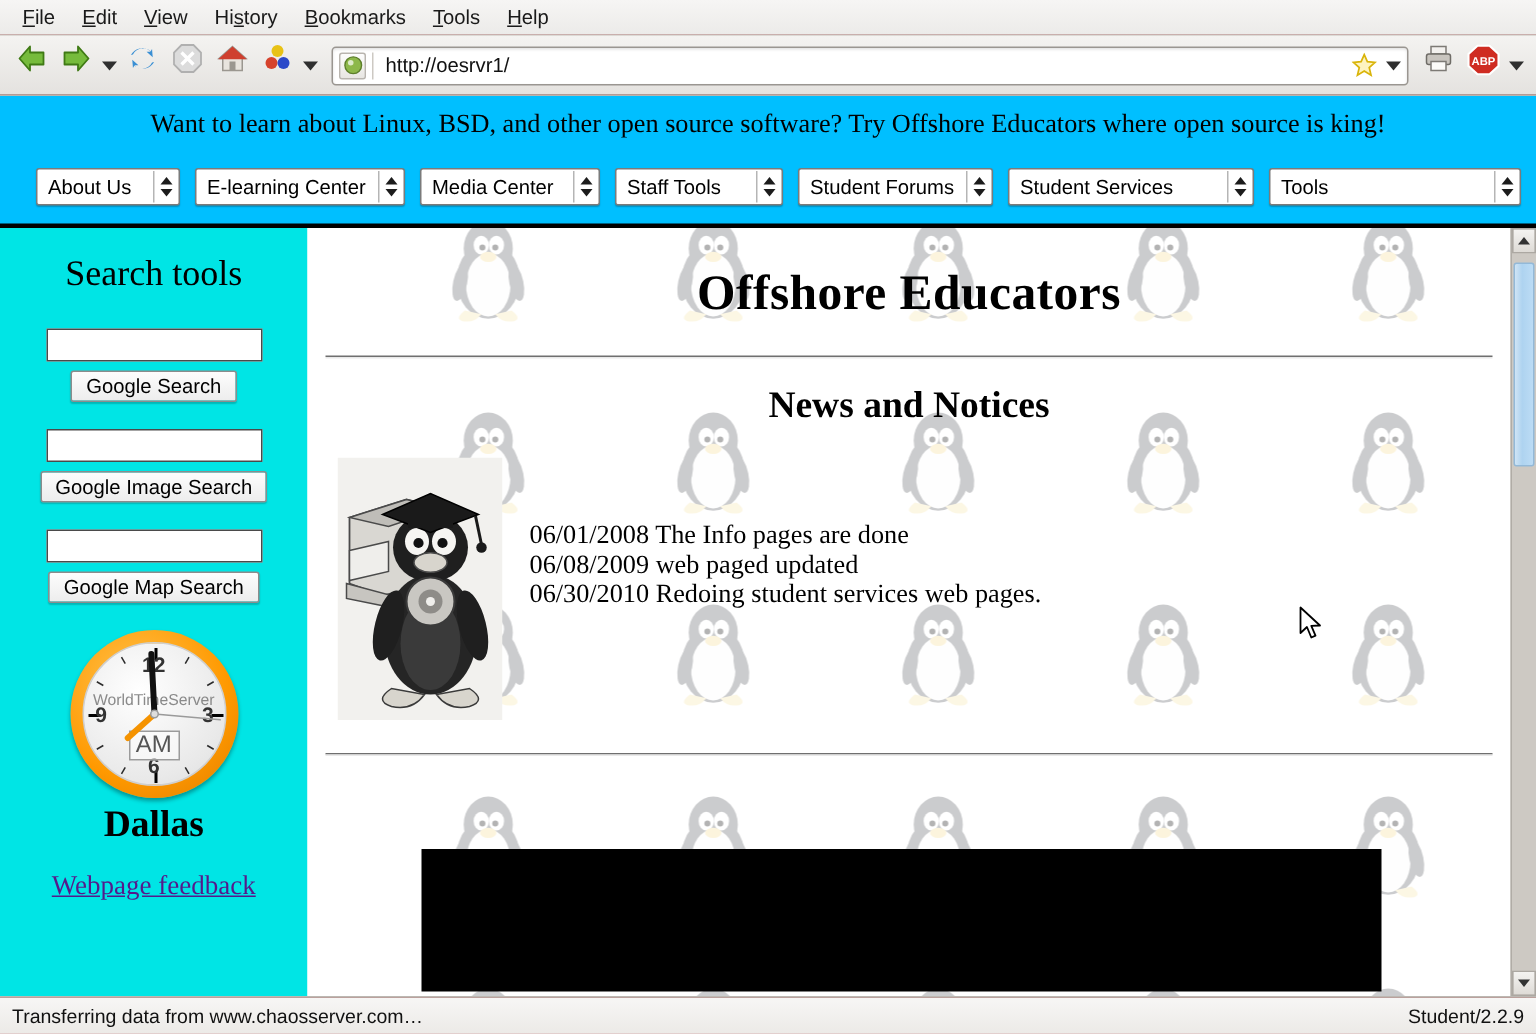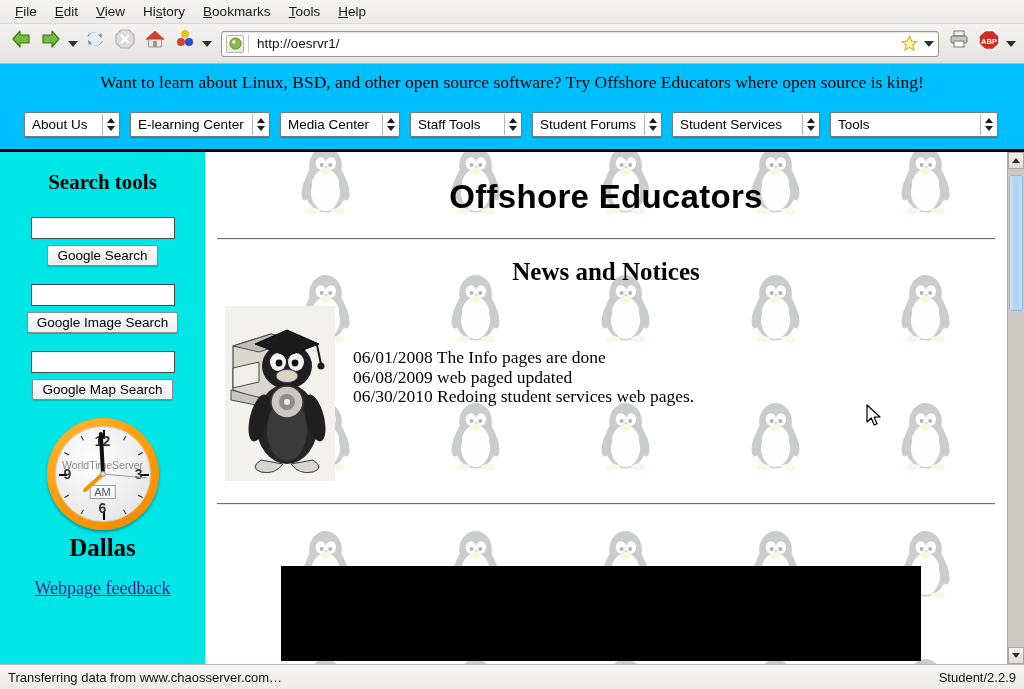--- a/index.html
+++ b/index.html
@@ -162,22 +162,22 @@
     width: 205px;
     background: #00e5e5;
     flex: 0 0 auto;
     padding-top: 18px;
     text-align: center;
     position: relative;
     overflow: hidden;
   }
   #sidebar-title {
     font-family: "Liberation Serif", serif;
-    font-weight: bold;
-    font-size: 21px;
+    font-weight: normal;
+    font-size: 24px;
     color: #000;
     margin-bottom: 22px;
   }
   .search-group { margin-bottom: 18px; }
   .search-input {
     width: 144px; height: 22px;
     background: #fff;
     border: 1px solid #4a4a4a;
     display: block;
     margin: 0 auto 6px auto;
@@ -236,21 +236,21 @@
   #brandtext {
     position: absolute; top: 34%; left: 50%;
     transform: translateX(-50%);
     font-size: 10.5px; color: #8a8a8a;
     white-space: nowrap;
     font-family: "Liberation Sans", sans-serif;
   }
   #ampm {
     position: absolute; top: 62%; left: 50%;
     transform: translateX(-50%);
-    font-size: 11px; color: #555;
+    font-size: 16px; color: #555;
     border: 1px solid #9b9b9b;
     padding: 0 4px;
     background: rgba(255,255,255,.5);
     font-family: "Liberation Sans", sans-serif;
   }
   .hand {
     position: absolute; left: 50%; bottom: 50%;
     transform-origin: 50% 100%;
     border-radius: 2px;
   }
@@ -286,21 +286,21 @@
     opacity: 1;
     pointer-events: none;
   }
   #content-inner {
     position: relative;
     z-index: 2;
     padding: 0 12px 0 12px;
   }
   #site-title {
     text-align: center;
-    font-family: Liberation Sans, sans-serif;
+    font-family: Liberation Serif, serif;
     font-weight: bold;
     font-size: 33px;
     color: #000;
     margin: 26px 0 0 0;
     letter-spacing: .3px;
   }
   .hr {
     height: 2px;
     background: linear-gradient(#6f6f6f,#6f6f6f);
     border-bottom: 1px solid #e9e9e9;
@@ -523,21 +523,21 @@
               <span class="ar-dn"></span>
             </span>
         </div>
         <div class="selectbox" style="width:130px">
           <span class="sel-label">Student Forums</span>
           <span class="sel-arrows" style="margin-left:auto">
               <span class="ar-up"></span>
               <span class="ar-dn"></span>
             </span>
         </div>
-        <div class="selectbox" style="width:148px">
+        <div class="selectbox" style="width:164px">
           <span class="sel-label">Student Services</span>
           <span class="sel-arrows" style="margin-left:auto">
               <span class="ar-up"></span>
               <span class="ar-dn"></span>
             </span>
         </div>
         <div class="selectbox" style="width:168px">
           <span class="sel-label">Tools</span>
           <span class="sel-arrows" style="margin-left:auto">
               <span class="ar-up"></span>

